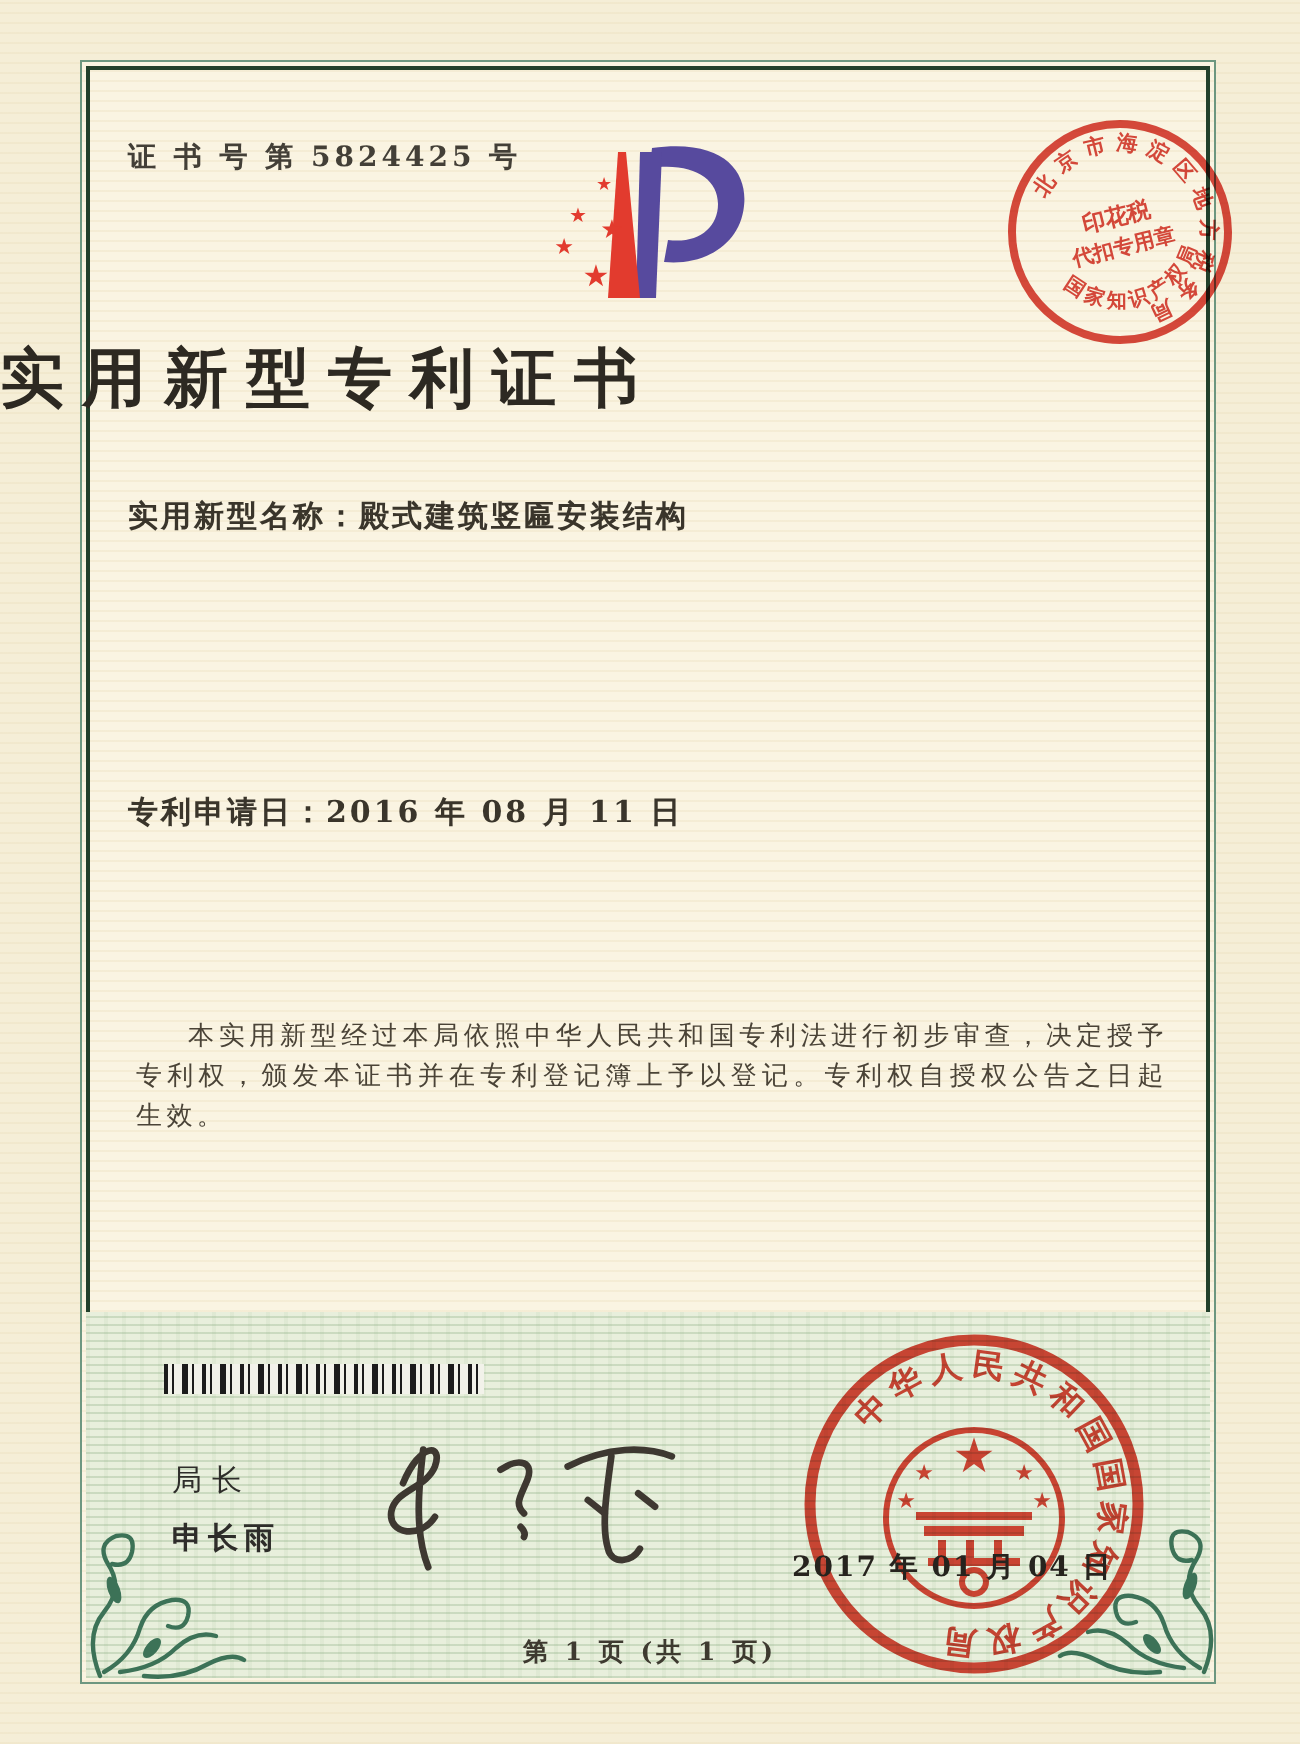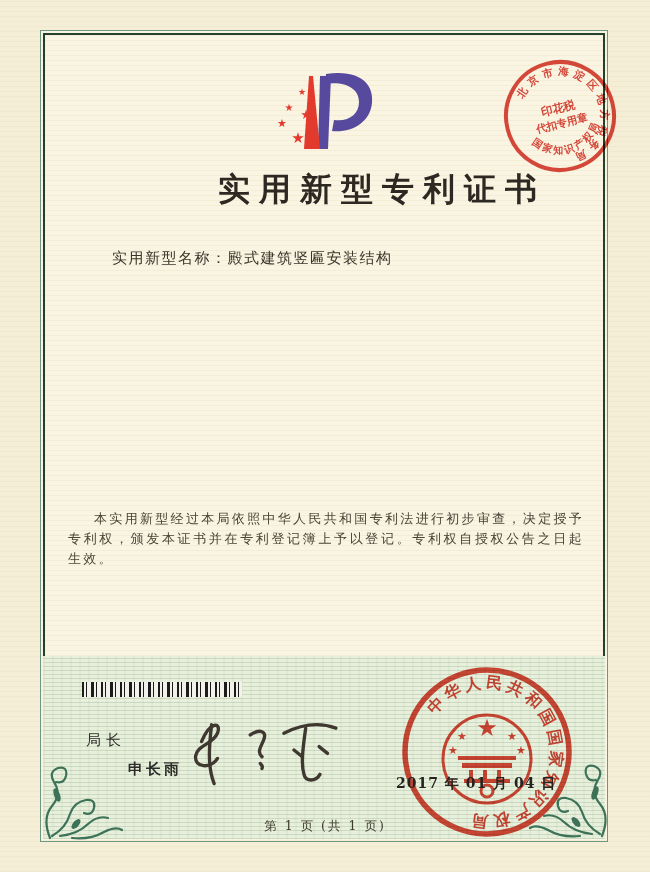--- a/index.html
+++ b/index.html
@@ -21,45 +21,45 @@
   }
   .green-band{
     left:43px; top:656px; width:562px; height:183px;
     background:#e8efdc;
     background-image:
       repeating-linear-gradient(0deg, rgba(126,164,118,.28) 0 1px, transparent 1px 4px),
       repeating-linear-gradient(90deg, rgba(160,190,150,.12) 0 2px, transparent 2px 9px);
   }
   .cert-no{ left:64px; top:70px; font-size:14px; letter-spacing:2px; color:#433f37; font-weight:bold;}
   .title{
-    left:0; top:168px; width:546px; text-align:right;
+    left:0; top:168px; width:546px; text-align:left;
     font-size:32px; font-weight:bold; letter-spacing:9px; color:#2d2922;
   }
-  .field-row{ left:64px; width:510px; font-size:15px; font-weight:normal; color:#3a352b; letter-spacing:1.5px; white-space:nowrap;margin-left:48px;}
+  .field-row{ left:64px; width:510px; font-size:15px; font-weight:bold; color:#3a352b; letter-spacing:1.5px; white-space:nowrap;}
   .fr1{top:249px}.fr2{top:303px}.fr3{top:350px}.fr4{top:397px}.fr5{top:444px}.fr6{top:486px}
   .body-text{
     left:68px; top:509px; width:516px;
     font-size:13px; line-height:20px; letter-spacing:2.2px;
     color:#4a4337; text-align:justify;
   }
   .body-text p{ margin:0; text-indent:2em;}
   .barcode{
     left:82px; top:682px; width:160px; height:15px; background:#f2f2ea;
     background-image:repeating-linear-gradient(90deg,
       #1c1c1c 0 2px, transparent 2px 4px,
       #1c1c1c 4px 5px, transparent 5px 9px,
       #1c1c1c 9px 12px, transparent 12px 14px,
       #1c1c1c 14px 15px, transparent 15px 19px);
   }
   .director-label{ left:86px; top:731px; font-size:15px; font-weight:normal; letter-spacing:5px; color:#2e2d2a;
     font-family:"DejaVu Sans","Liberation Sans",sans-serif;}
   .director-name{ left:86px; top:760px; font-size:15px; font-weight:bold; letter-spacing:3px; color:#2e2d2a;
-    font-family:Liberation Serif, serif;margin-left:42px;}
+    font-family:Liberation Serif, serif;}
   .issue-date{ left:396px; top:775px; font-size:14px; font-weight:bold; letter-spacing:1px; color:#26231e; z-index:5;}
-  .page-no{ left:0; top:818px; width:650px; text-align:center; font-size:12.5px; letter-spacing:2px; color:#3e3a30;}
+  .page-no{ left:0; top:818px; width:650px; text-align:center; font-size:12.5px; letter-spacing:2px; color:#3e3a30;font-weight:bold;}
   .sig-svg{ left:178px; top:704px; z-index:4;}
   .seal-svg{ left:392px; top:664px; z-index:3; opacity:.93; mix-blend-mode:multiply;}
   .stamp-svg{ left:498px; top:42px; opacity:.9; mix-blend-mode:multiply; z-index:6;}
   .logo-svg{ left:268px; top:64px;}
   .flourish{ z-index:2;}
   .fl-left{ left:42px; top:750px;}
   .fl-right{ left:528px; top:748px; transform:scaleX(-1);}
   .seal-arc{ font-family:"DejaVu Sans","Liberation Sans",sans-serif; font-size:16px; font-weight:bold; fill:#d63a2b; letter-spacing:4px;}
   .stamp-arc-top{ font-family:"DejaVu Sans","Liberation Sans",sans-serif; font-size:10.5px; font-weight:bold; fill:#d5372c; letter-spacing:4.5px;}
   .stamp-arc-bot{ font-family:"DejaVu Sans","Liberation Sans",sans-serif; font-size:10px; font-weight:bold; fill:#d5372c; letter-spacing:2px;}
@@ -68,20 +68,21 @@
 </style>
 </head>
 <body>
 
 <div class="page">
 
   <div class="abs frame"></div>
 
   <div class="abs green-band"></div>
 
+  <div class="abs cert-no">证 书 号 第 5824425 号</div>
 
   <svg class="abs logo-svg" width="118" height="100" viewBox="0 0 118 100">
     <path d="M58,10 C94,5 106,22 104,39 C102,59 83,69 64,67 L66,56 C81,58 91,50 91,38 C91,25 78,17 57,20 Z" fill="#574a9e"></path>
     <polygon points="52,12 63,12 60,85 50,85" fill="#574a9e"></polygon>
     <polygon points="41,12 45,12 52,85 36,85" fill="#e23b2e"></polygon>
     <text x="34" y="31" font-size="9" fill="#e23b2e" text-anchor="middle">★</text>
     <text x="21" y="47" font-size="10" fill="#e23b2e" text-anchor="middle">★</text>
     <text x="38" y="55" font-size="13" fill="#e23b2e" text-anchor="middle">★</text>
     <text x="14" y="63" font-size="11" fill="#e23b2e" text-anchor="middle">★</text>
     <text x="30" y="79" font-size="15" fill="#e23b2e" text-anchor="middle">★</text>
@@ -100,20 +101,23 @@
       <text class="stamp-arc-bot"><textPath href="#stampBotArc" startOffset="4">国家知识产权局</textPath></text>
       <text class="stamp-center" x="62" y="70" font-size="11.5">印花税</text>
       <text class="stamp-center" x="62" y="85" font-size="10.5">代扣专用章</text>
     </g>
   </svg>
 
   <div class="abs title">实用新型专利证书</div>
 
   <div class="abs field-row fr1">
     <span>实用新型名称：</span><span>殿式建筑竖匾安装结构</span>
+  </div>
+  <div class="abs field-row fr4">
+    <span>专利申请日：</span><span>2016 年 08 月 11 日</span>
   </div>
 
   <div class="abs body-text">
     <p>本实用新型经过本局依照中华人民共和国专利法进行初步审查，决定授予专利权，颁发本证书并在专利登记簿上予以登记。专利权自授权公告之日起生效。</p>
   </div>
 
   <svg class="abs flourish fl-left" width="82" height="90" viewBox="0 0 82 90">
     <g fill="none" stroke="#3c7257" stroke-width="2.2" stroke-linecap="round">
       <path d="M8,88 Q0,68 10,56 Q20,44 12,32 Q6,22 16,18 Q26,16 24,26 Q22,34 14,32"></path>
       <path d="M10,86 Q24,78 28,64 Q32,52 44,50 Q54,49 52,58 Q50,66 42,63"></path>

